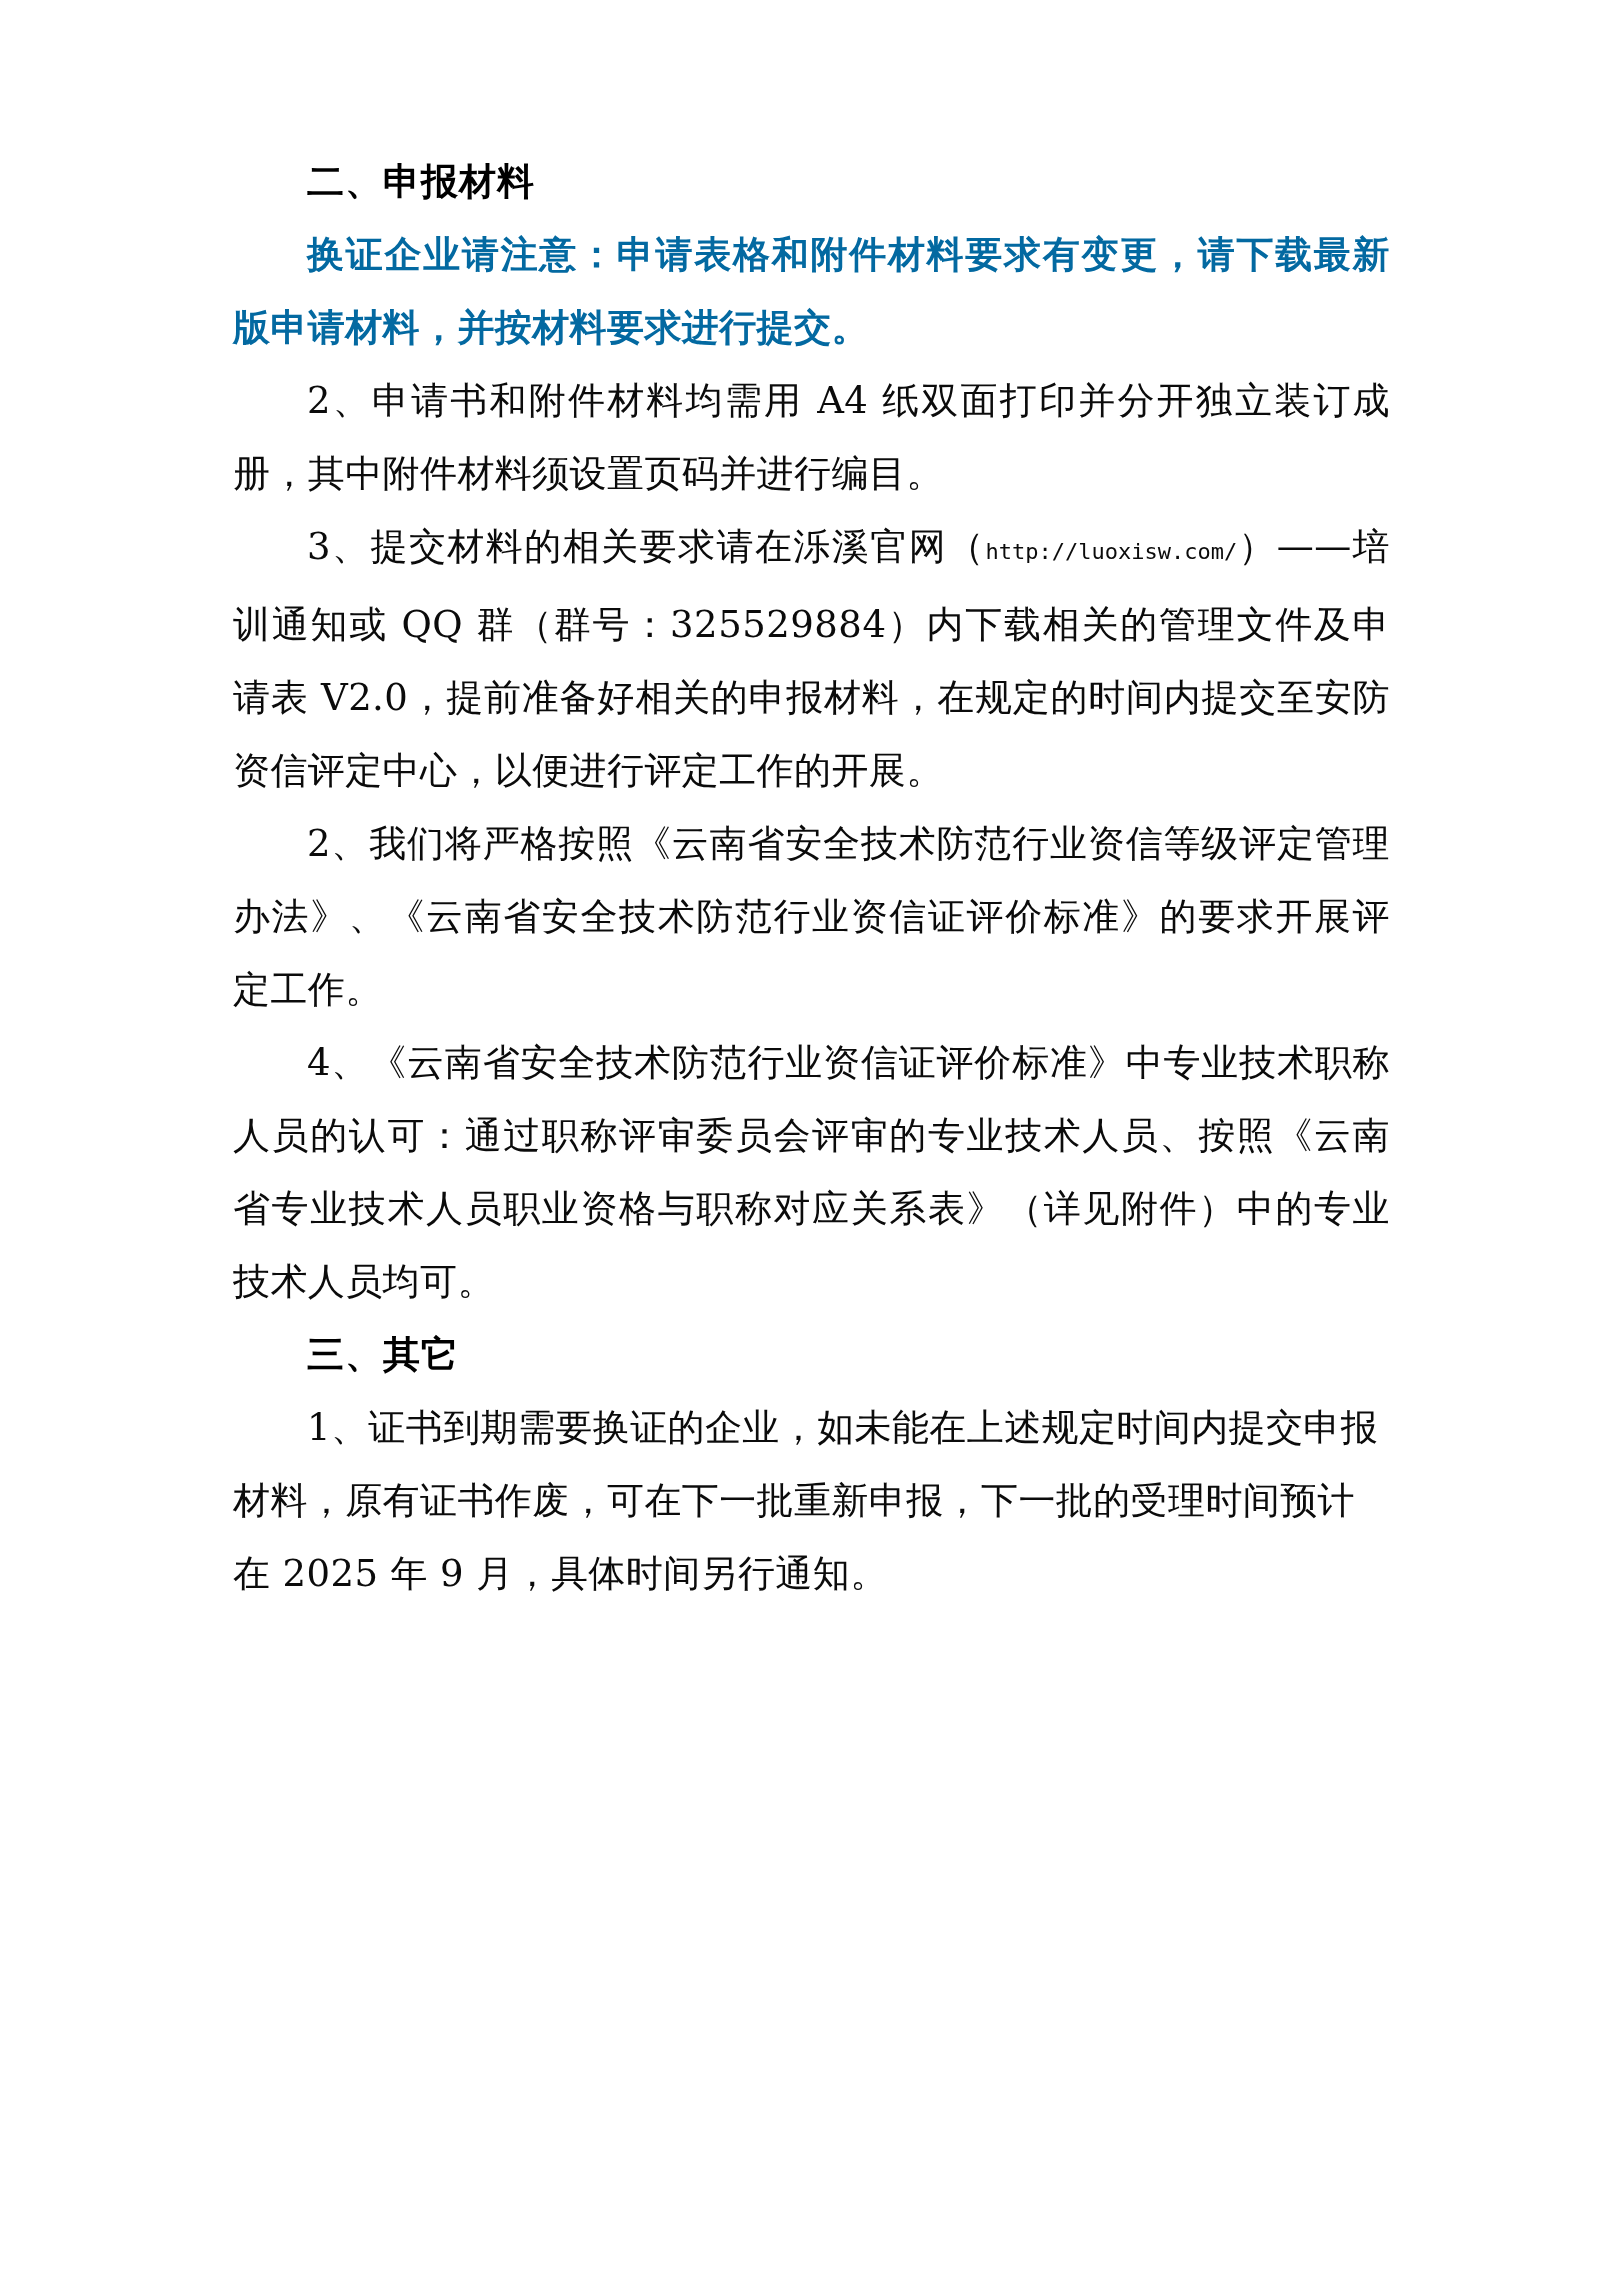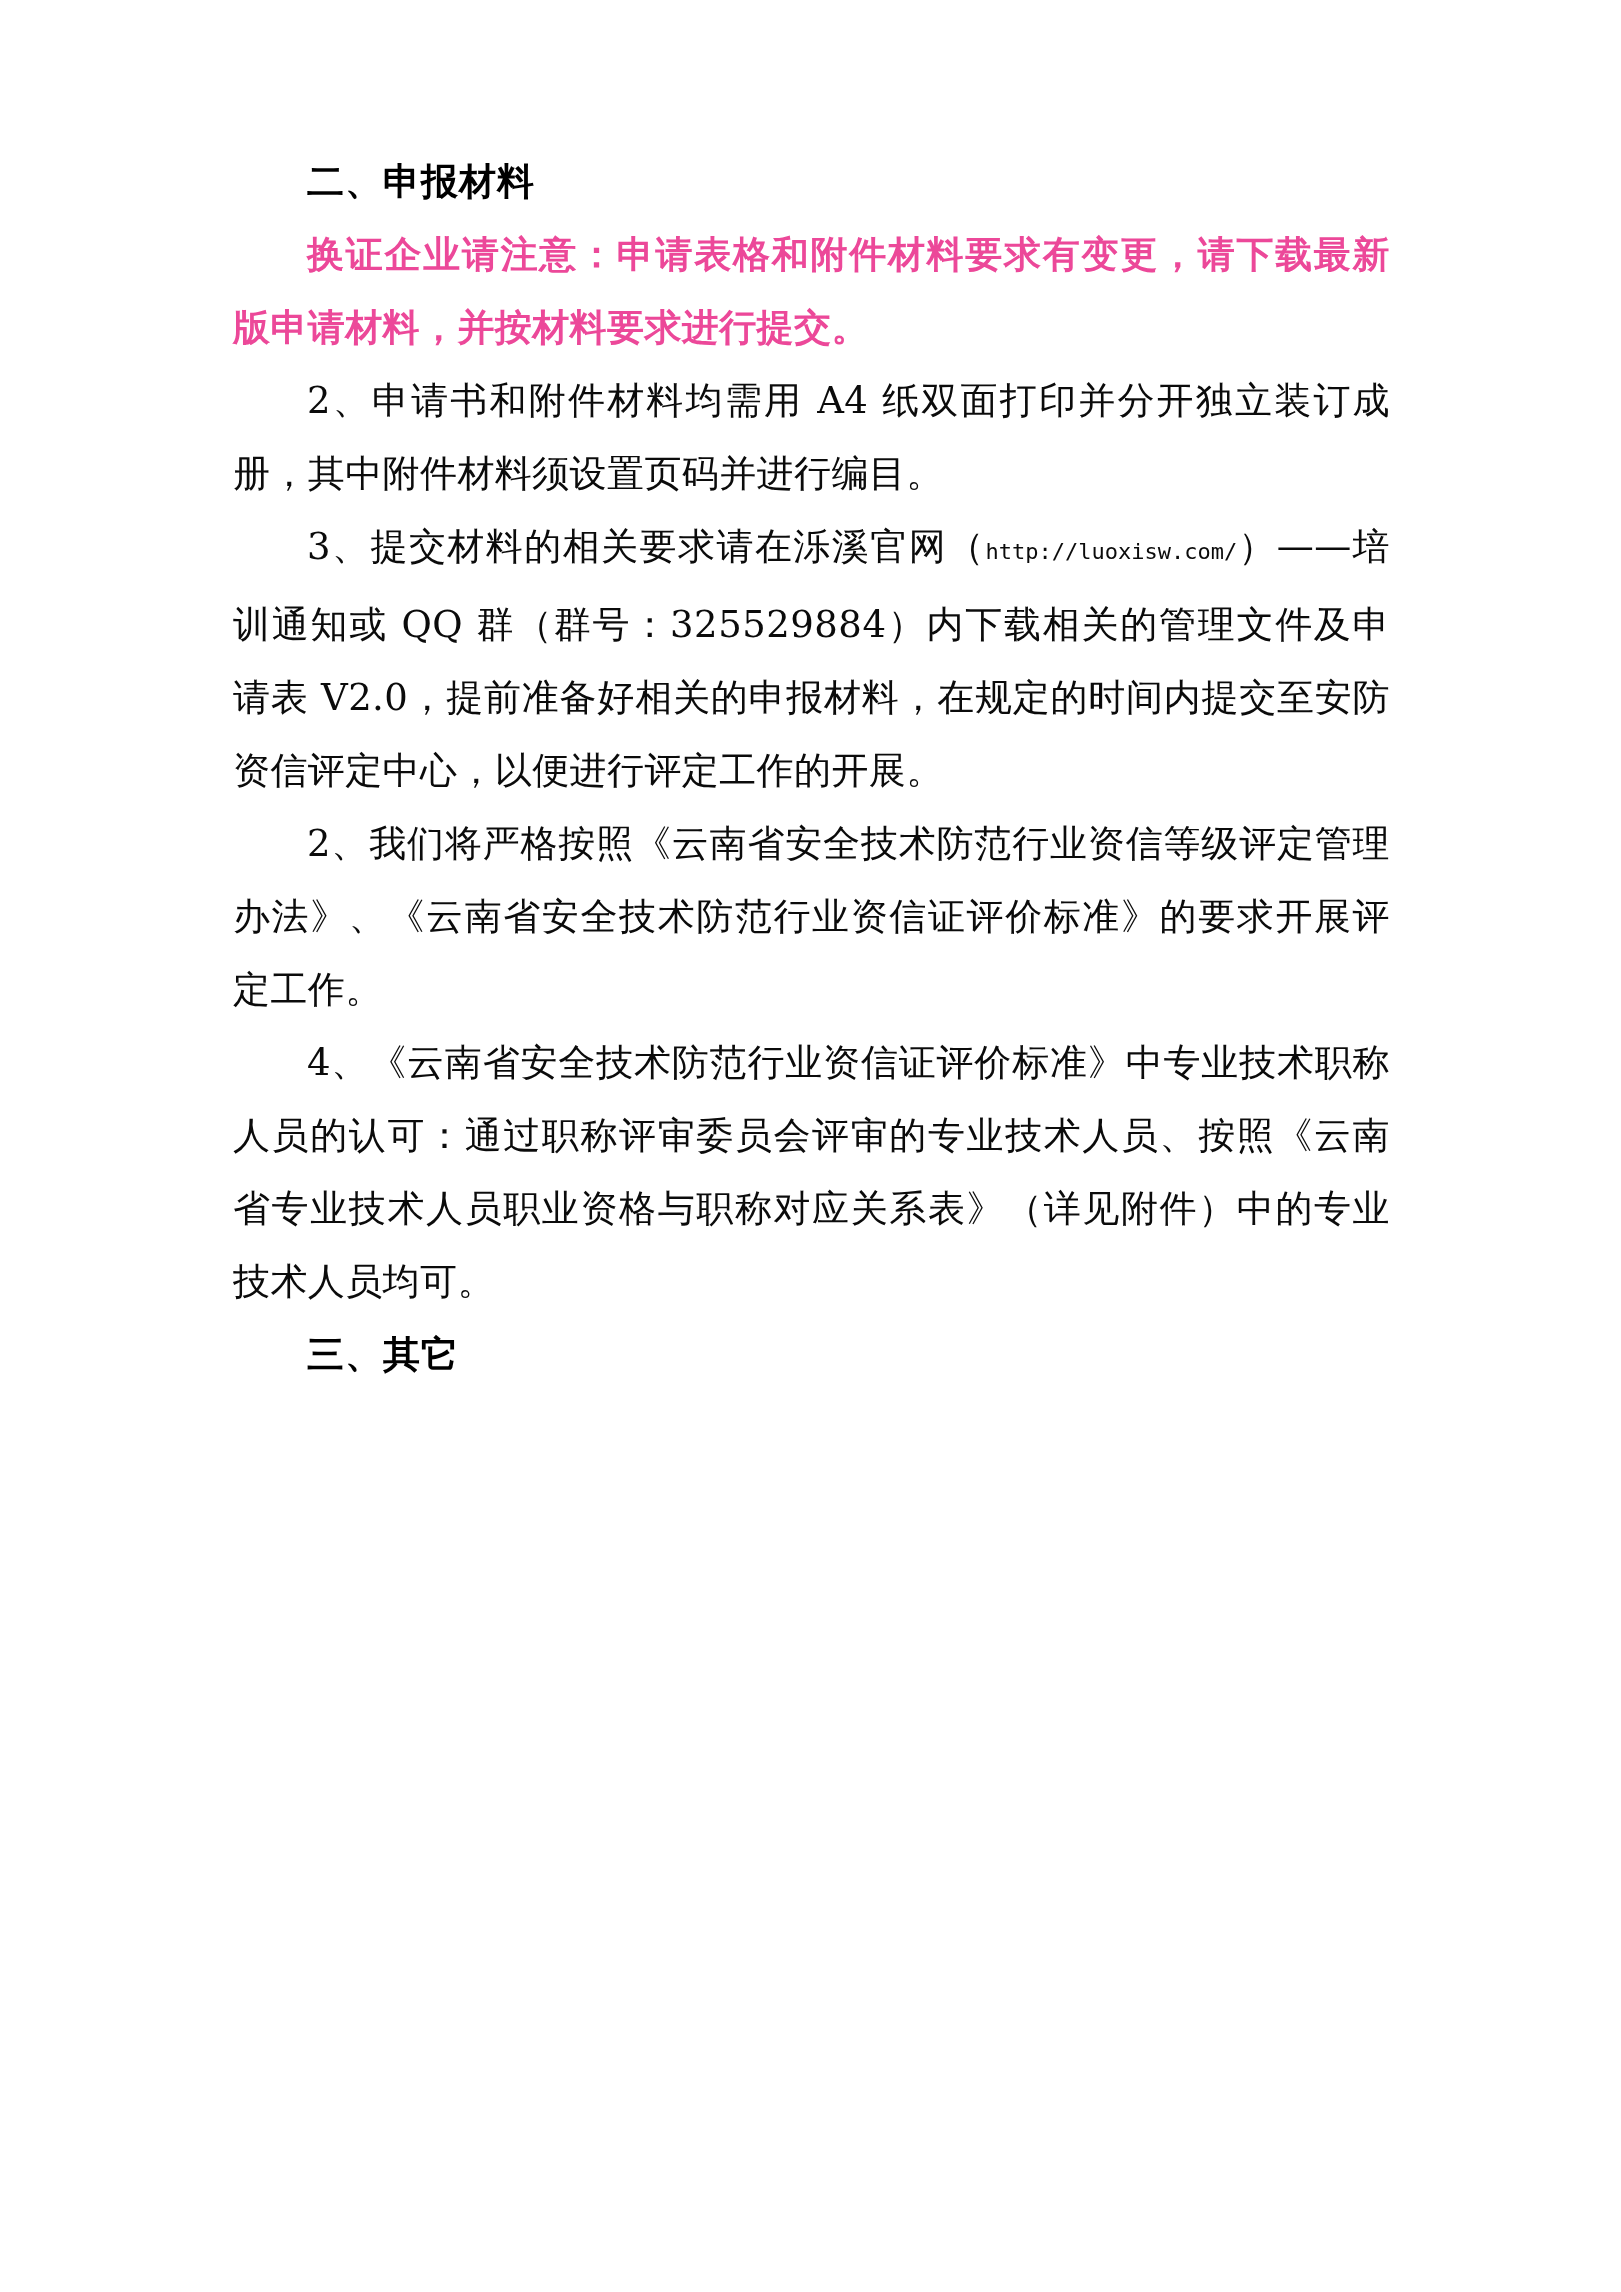--- a/index.html
+++ b/index.html
@@ -50,21 +50,21 @@
     font-weight: bold;
     color: #000000;
     text-indent: 2em;
     margin: 0;
     text-align: left;
     letter-spacing: 1px;
   }
 
   .bold-para {
     font-weight: bold;
-    color: #ec4899;
+    color: #0369a1;
   }
 
   b.inline-bold {
     font-weight: bold;
     color: #000000;
   }
 
   .ascii {
     font-family: "DejaVu Serif", "Liberation Serif", serif;
     letter-spacing: 0.5px;
@@ -90,16 +90,17 @@
     <p class="para">2、申请书和附件材料均需用 A4 纸双面打印并分开独立装订成册，其中附件材料须设置页码并进行编目。</p>
 
     <p class="para"><span>3、提交材料的相关要求请在泺溪官网（</span><span class="mono">http://luoxisw.com/</span><span>）——培训通知或 QQ 群（群号：</span><span class="ascii">325529884</span><span>）内下载相关的管理文件及申请表 V2.0，提前准备好相关的申报材料，在规定的时间内提交至安防资信评定中心，以便进行评定工作的开展。</span></p>
 
     <p class="para">2、我们将严格按照《云南省安全技术防范行业资信等级评定管理办法》、《云南省安全技术防范行业资信证评价标准》的要求开展评定工作。</p>
 
     <p class="para">4、《云南省安全技术防范行业资信证评价标准》中专业技术职称人员的认可：通过职称评审委员会评审的专业技术人员、按照《云南省专业技术人员职业资格与职称对应关系表》（详见附件）中的专业技术人员均可。</p>
 
     <p class="heading">三、其它</p>
 
+    <p class="para last-left">1、证书到期需要换证的企业，如未能在上述规定时间内提交申报材料，原有证书作废，可在下一批重新申报，下一批的受理时间预计在 2025 年 9 月，具体时间另行通知。</p>
 
   </div>
 </div>
 
 
 </body></html>

